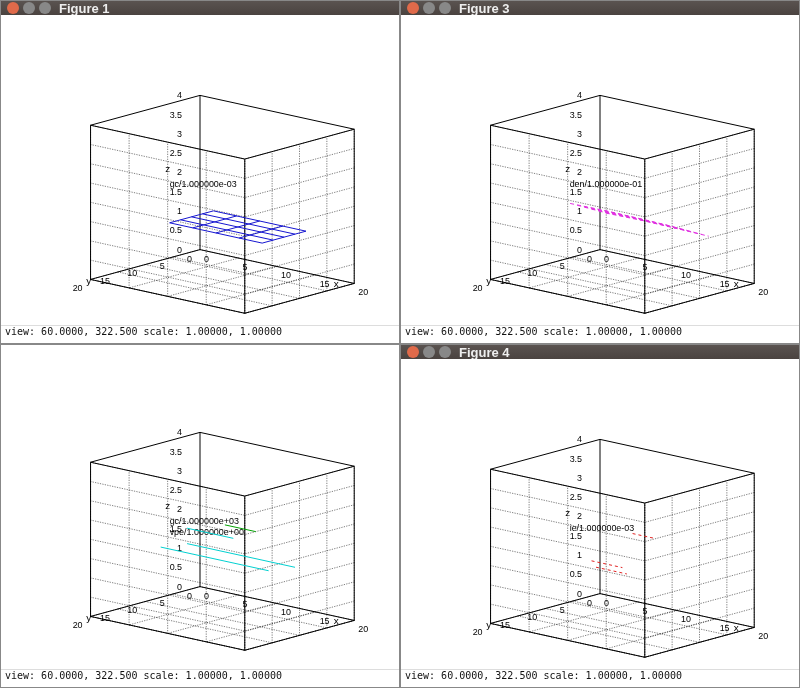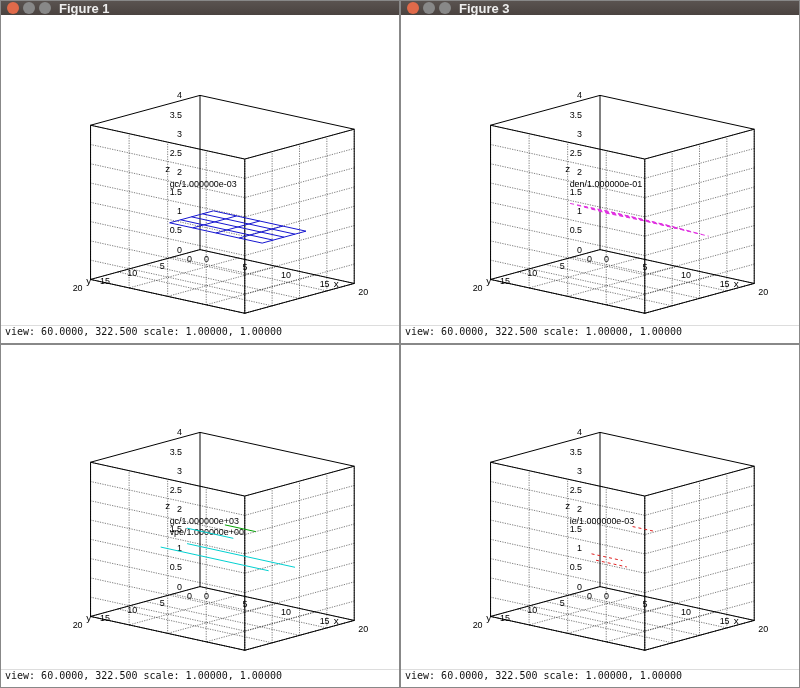--- a/index.html
+++ b/index.html
@@ -314,20 +314,28 @@
         <polyline points="160.5,190.275 269,214.075" class="data-cyan"></polyline>
         <polyline points="187,171.3 233.5,181.5" class="data-cyan"></polyline>
       </svg>
     </div>
   <div class="statusbar">
       <span>view:  60.0000,  322.500    scale:  1.00000,  1.00000</span>
     </div>
 </div>
 
 <div class="win">
+  <div class="titlebar">
+    <div class="win-btns">
+      <div class="win-btn btn-close"></div>
+      <div class="win-btn btn-min"></div>
+      <div class="win-btn btn-max"></div>
+    </div>
+    <span>Figure 4</span>
+  </div>
   <div class="canvas">
       <svg viewBox="0 0 400 300" id="svg-f4">
         <g>
           <line x1="200" y1="230" x2="355" y2="264" class="axis-line"></line>
           <line x1="200" y1="230" x2="90" y2="260" class="axis-line"></line>
           <line x1="200" y1="230" x2="200" y2="75" class="axis-line"></line>
           <line x1="355" y1="264" x2="245" y2="294" class="axis-line"></line>
           <line x1="355" y1="264" x2="355" y2="109" class="axis-line"></line>
           <line x1="90" y1="260" x2="245" y2="294" class="axis-line"></line>
           <line x1="90" y1="260" x2="90" y2="105" class="axis-line"></line>

